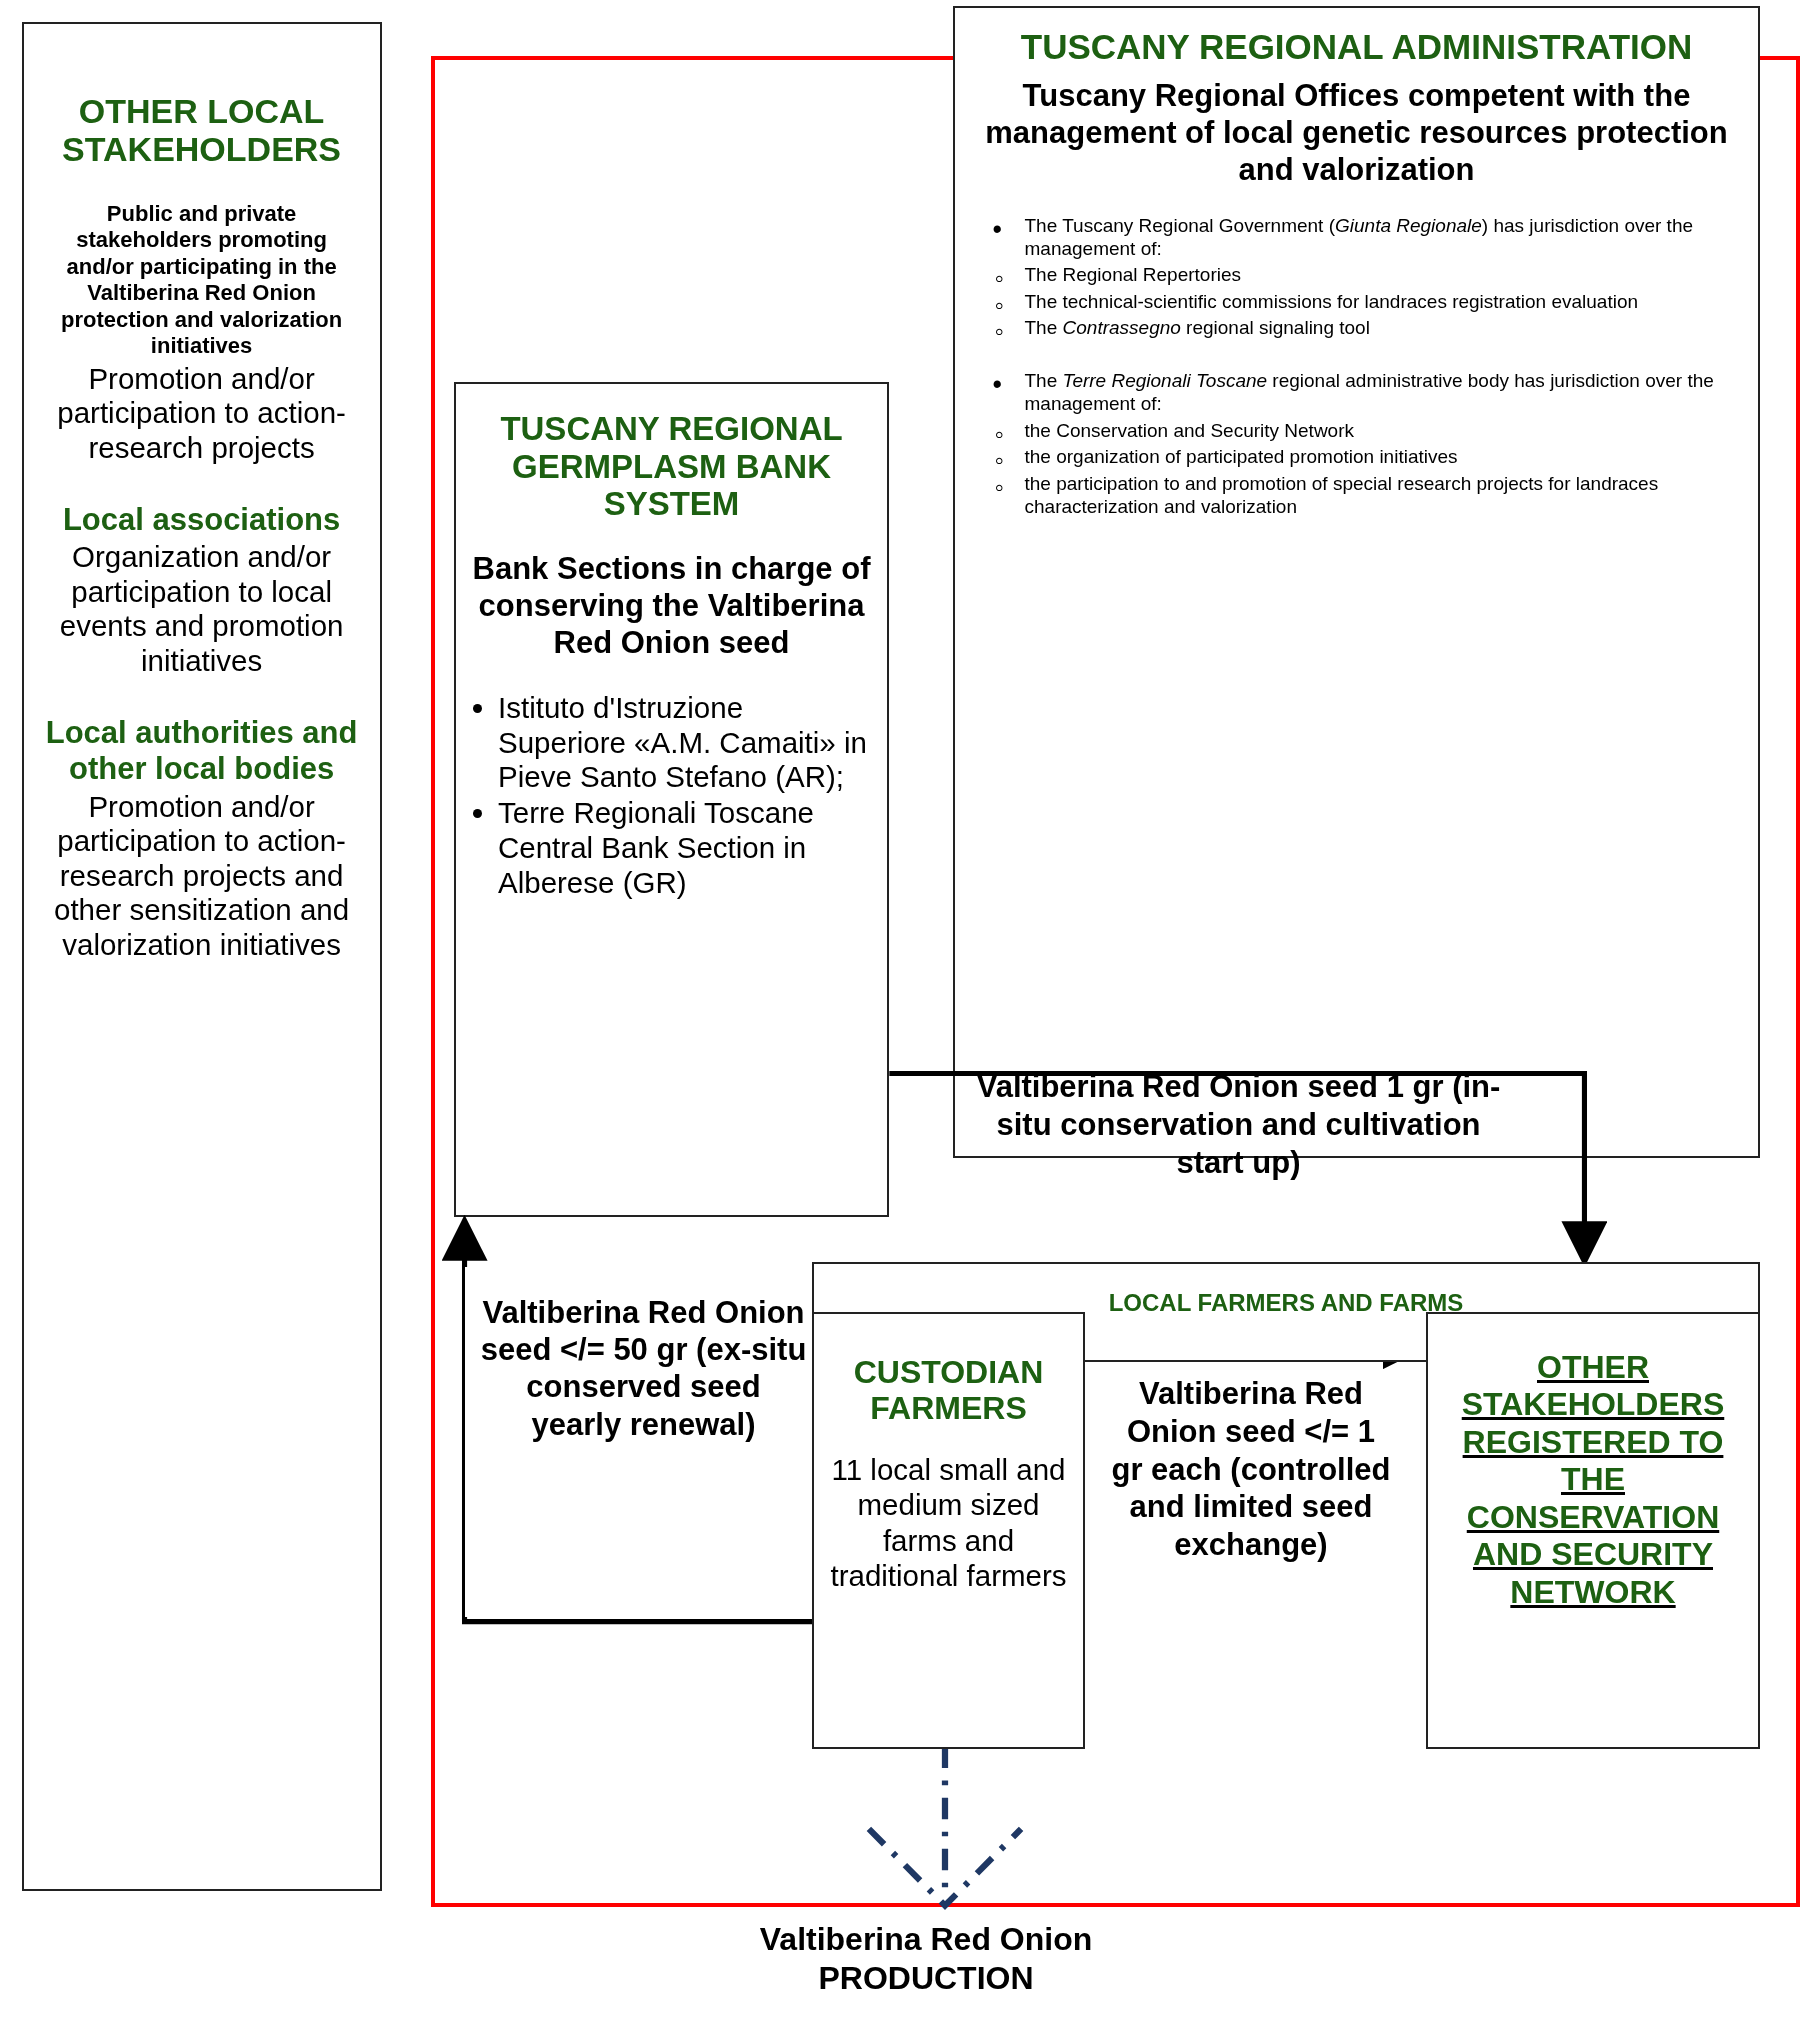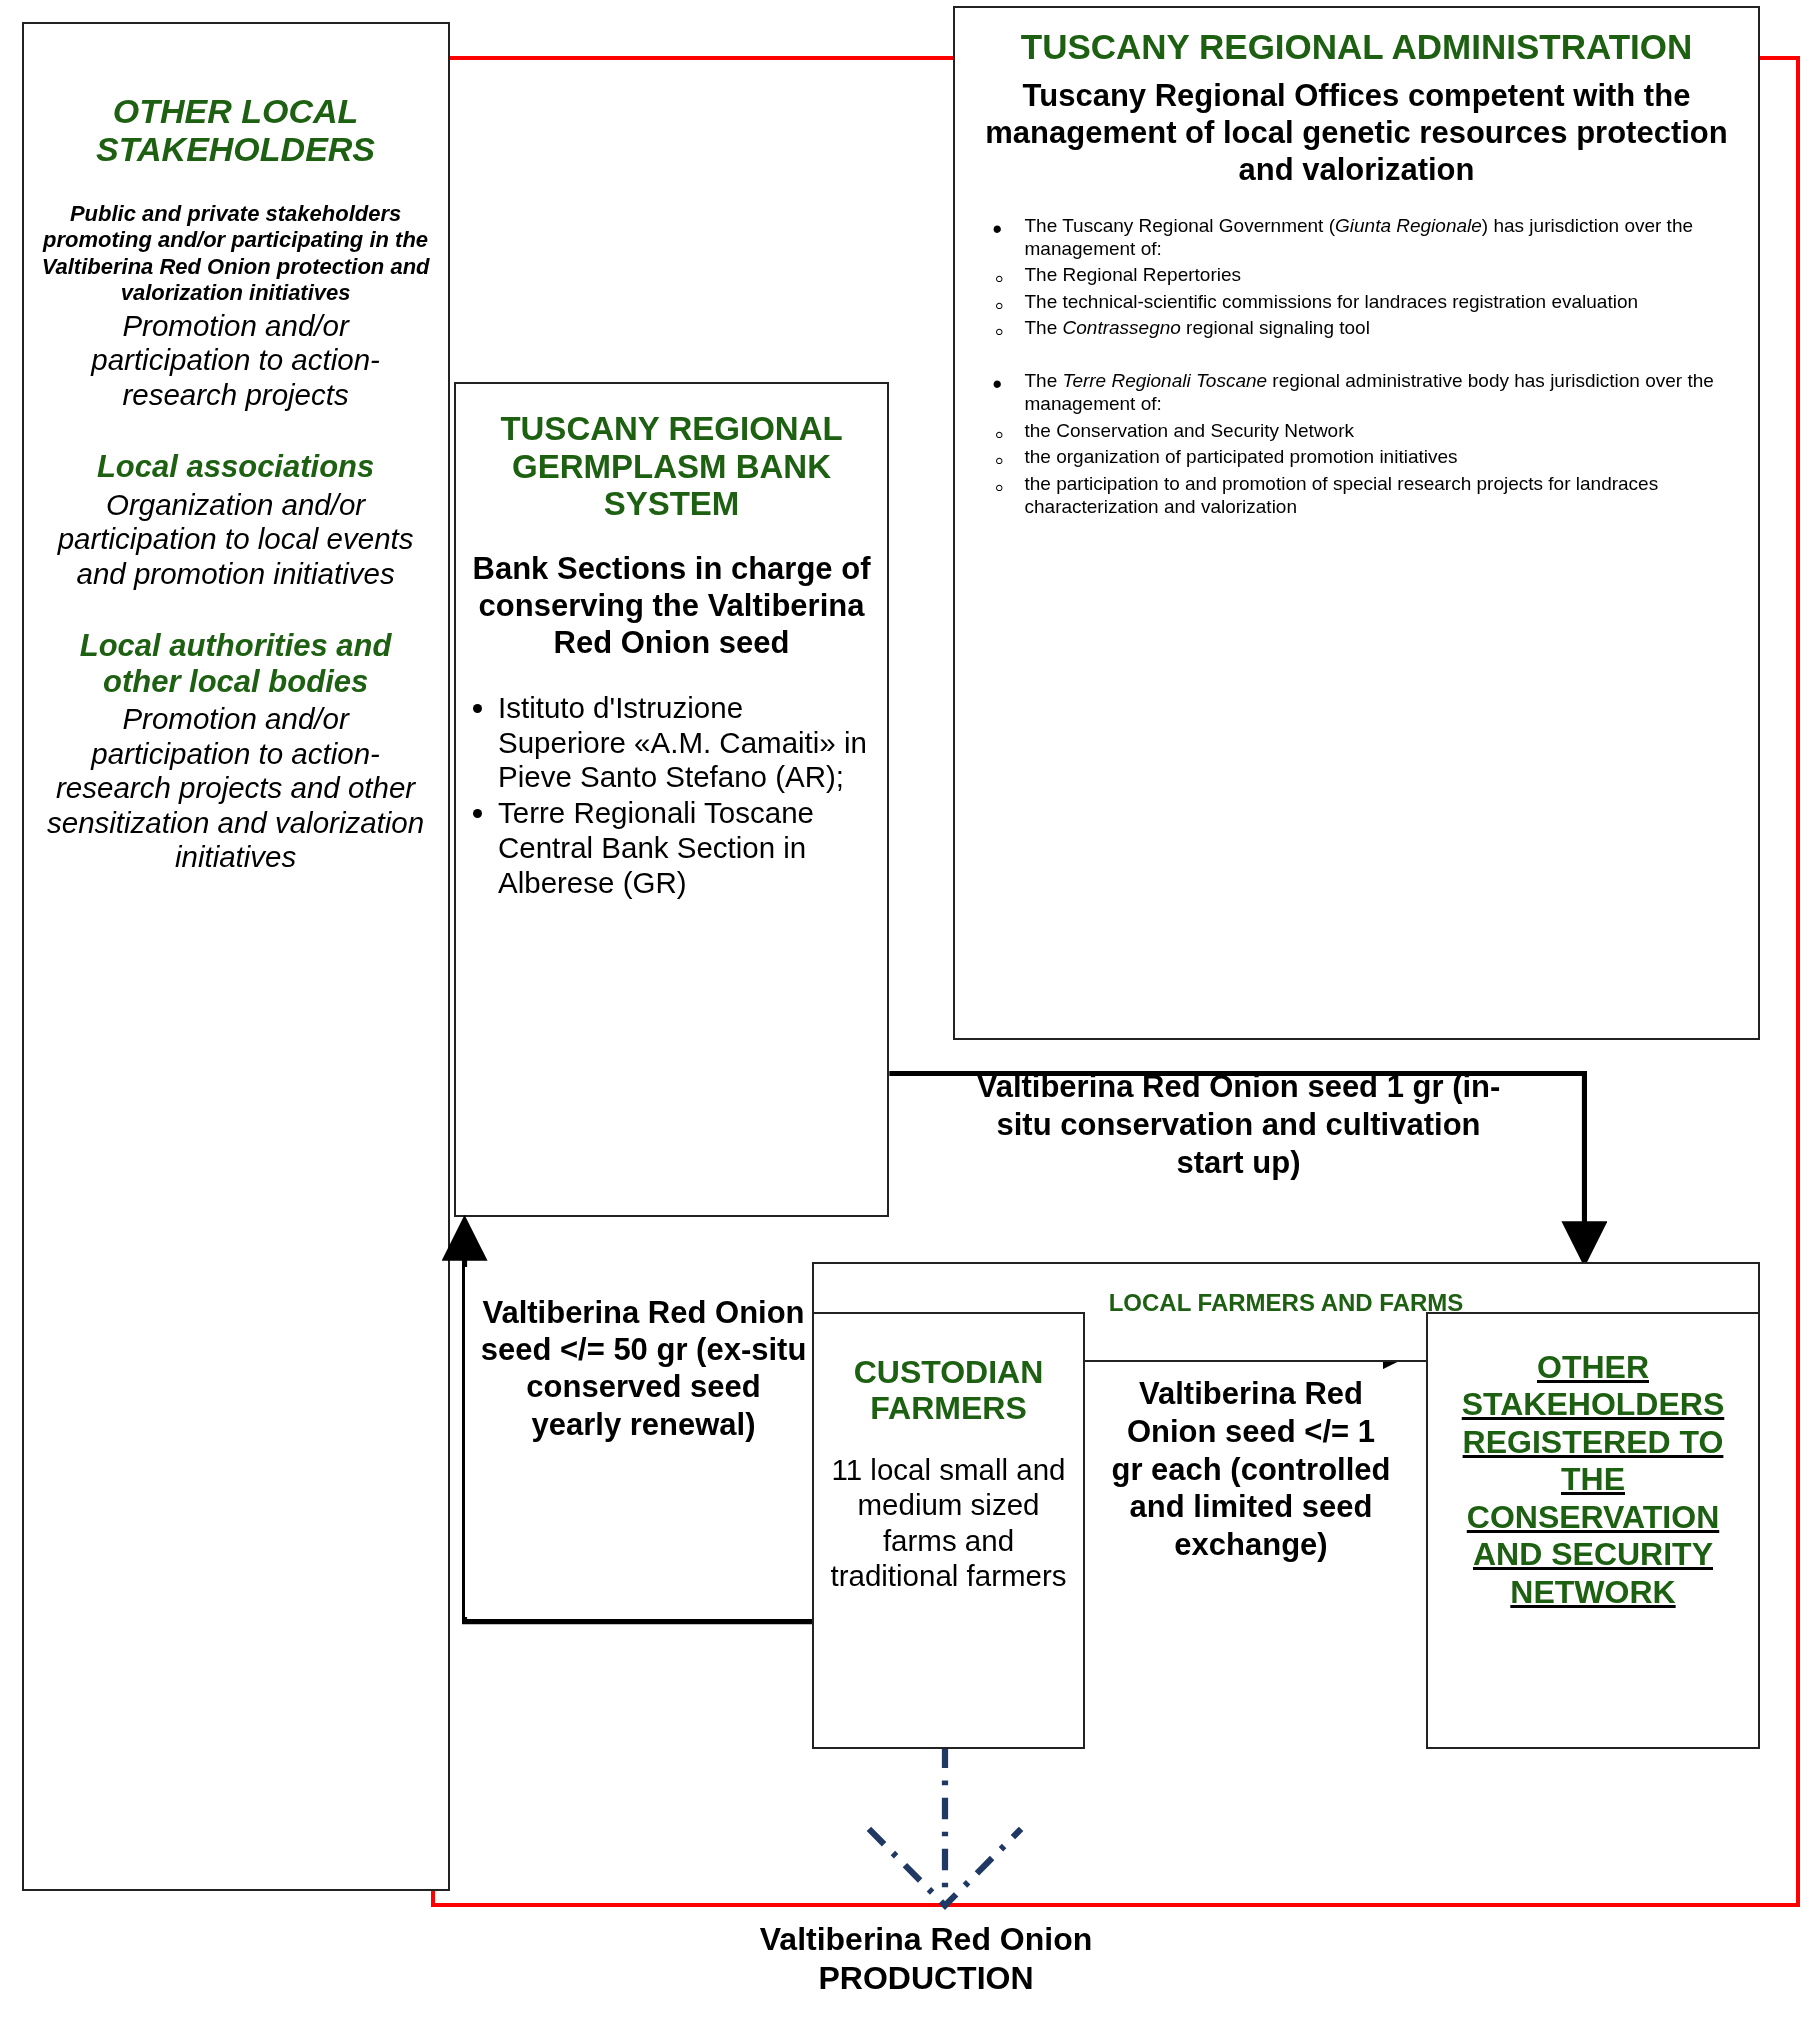--- a/index.html
+++ b/index.html
@@ -50,23 +50,22 @@
     position:absolute;
     font-weight:bold;
     text-align:center;
     line-height:1.22;
     color:#000;
   }
   .ital{font-style:italic;}
 
   
   #box-stakeholders{
-    left:21.6px; top:21.6px; width:428px; height:1869px;
+    left:21.6px; top:21.6px; width:360px; height:1869px;
     padding:0;
-    font-style:italic;
   }
   #box-stakeholders .inner{
     padding:68px 17px 11.4px 17px;
   }
   #box-stakeholders .hdr{font-size:34px;}
   #box-stakeholders .sub{font-size:22px; margin-top:32px;}
   #box-stakeholders .sec-title{
     color:#1d6012;font-weight:bold;font-size:31px;text-align:center;
     margin-top:37px;line-height:1.16;
   }
@@ -83,21 +82,21 @@
   #box-bank .hdr{font-size:33px;}
   #box-bank .sub{font-size:31px;margin-top:27px;}
   #box-bank ul{
     margin:29.5px 0 0 0;padding:0 0 0 26px;
     text-align:left;font-size:29.5px;line-height:1.18;font-weight:normal;
   }
   #box-bank li{margin-bottom:1.1px;}
 
   
   #box-admin{
-    left:953px; top:5.7px; width:807px; height:1034px;
+    left:953px; top:5.7px; width:807px; height:1152px;
   }
   #box-admin .inner{padding:19.3px 20.5px 5.7px 20.5px;}
   #box-admin .hdr{font-size:35px;}
   #box-admin .sub{font-size:31px;margin-top:10.2px;line-height:1.2;}
   #box-admin .bullets{
     margin-top:25px;font-size:19px;line-height:1.22;text-align:left;
     font-weight:normal;
   }
   #box-admin .b1{
     position:relative;padding-left:49px;margin-top:19.3px;

